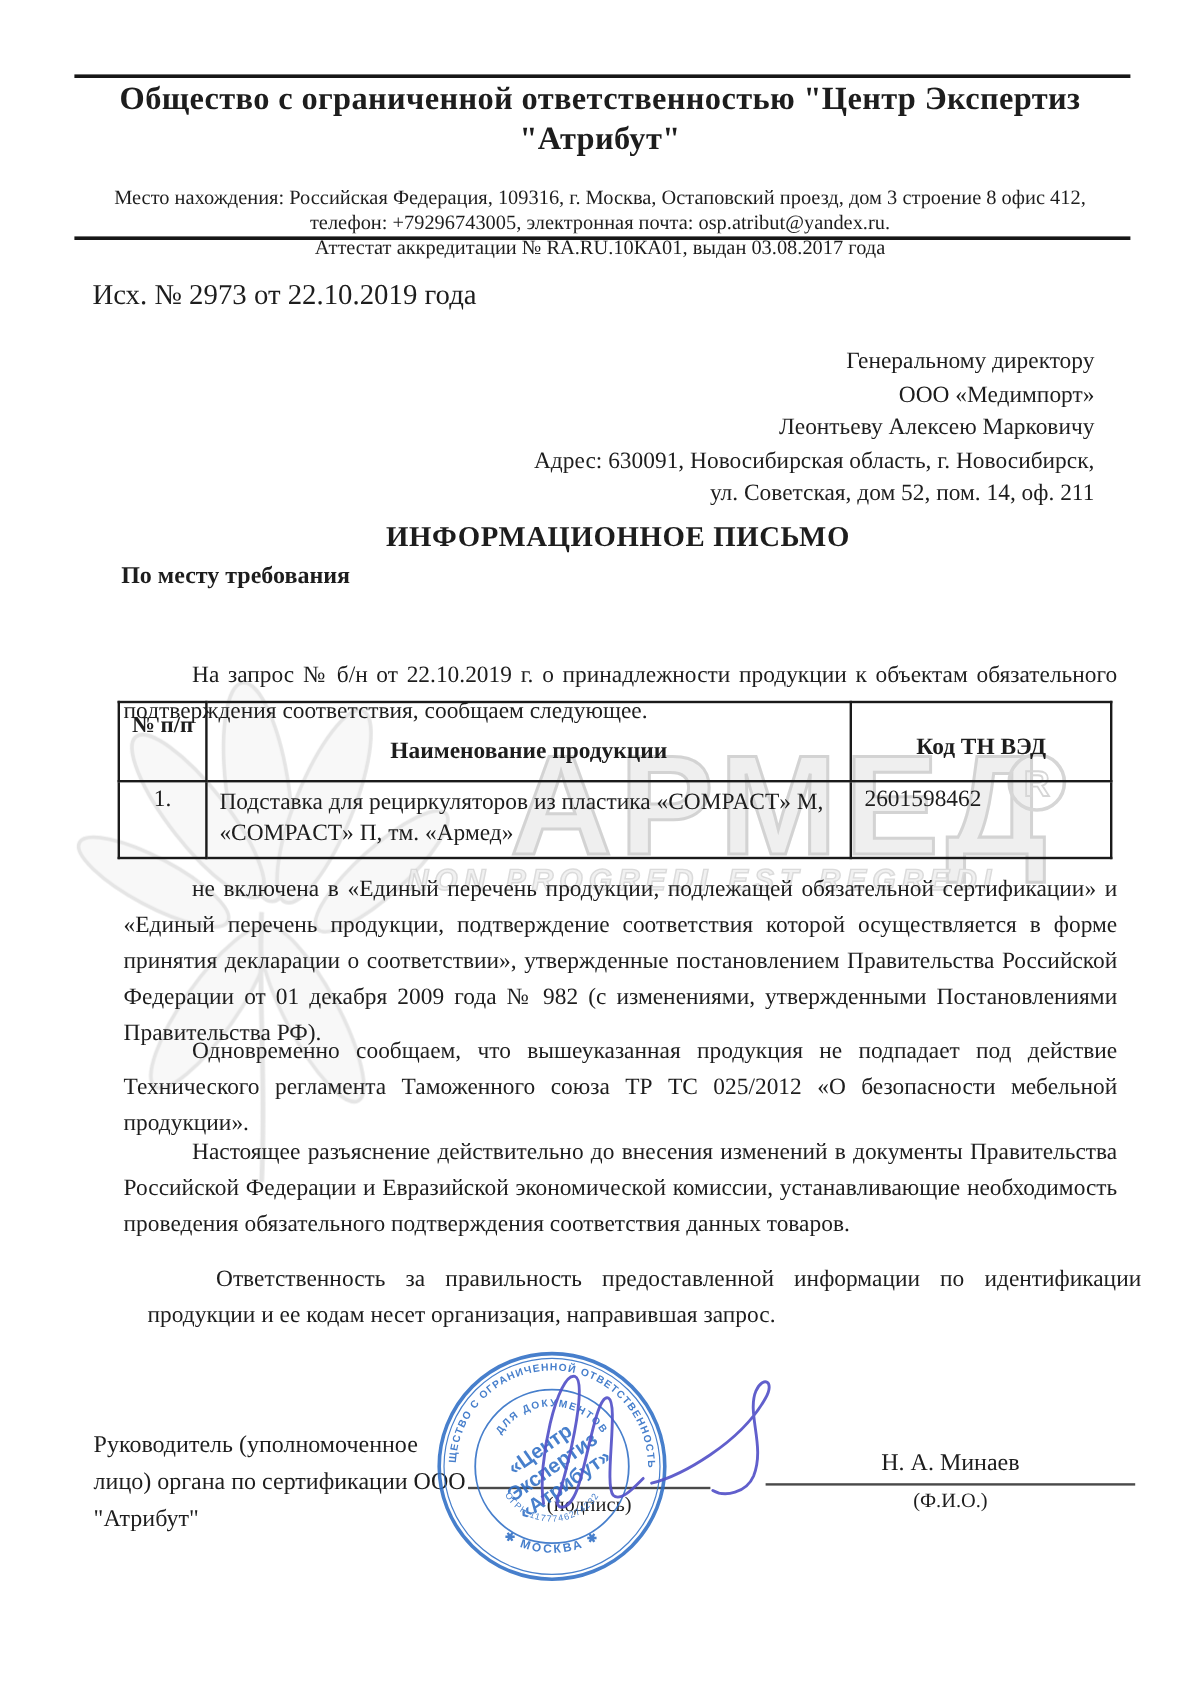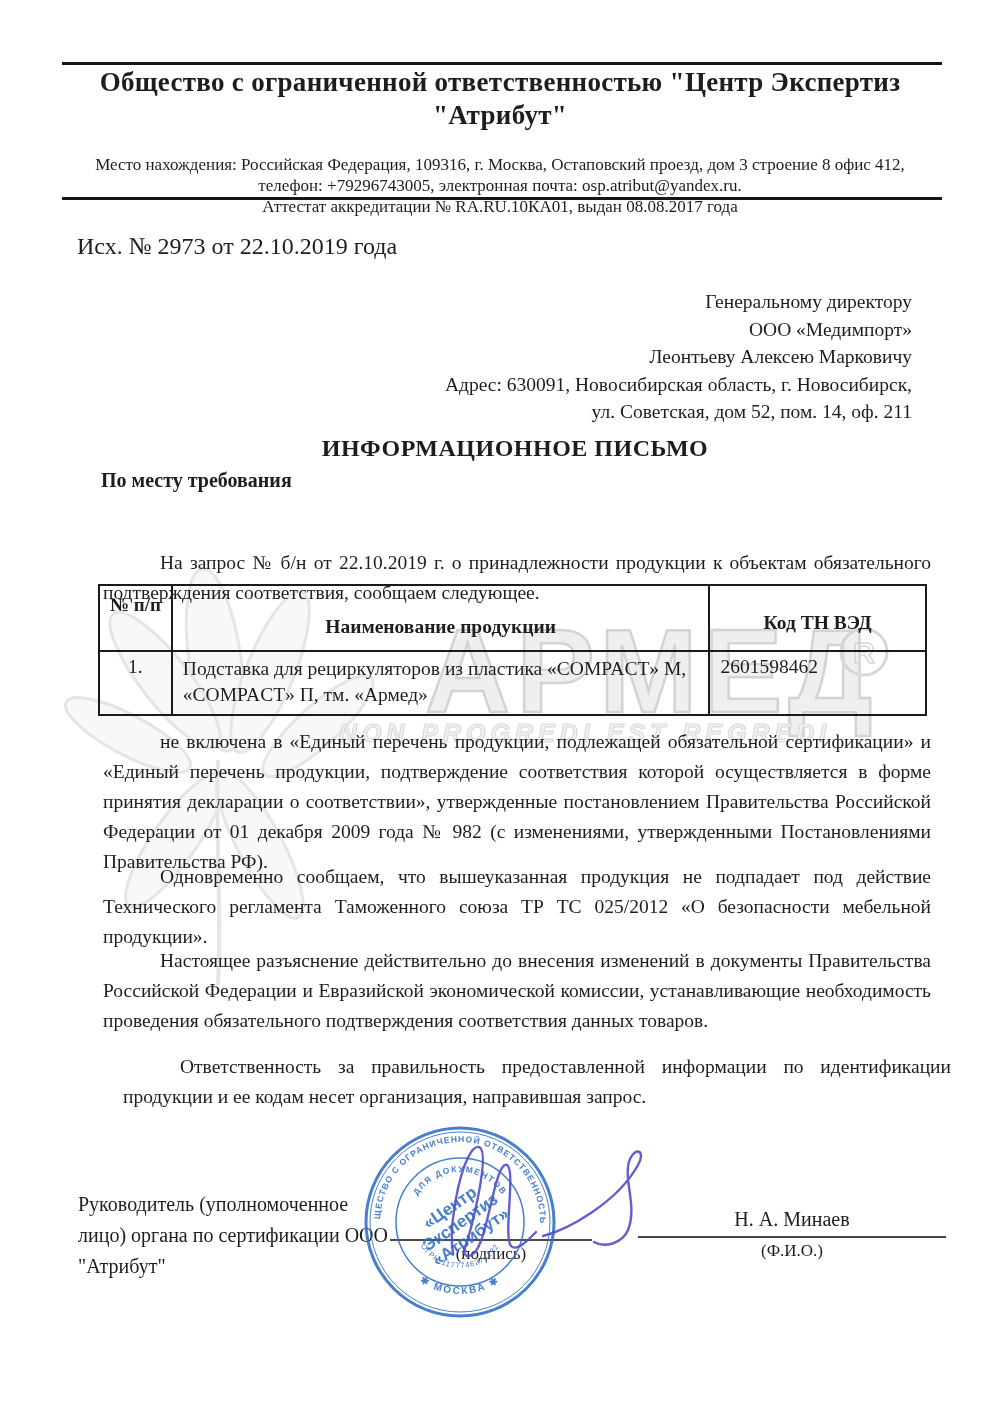--- a/index.html
+++ b/index.html
@@ -62,21 +62,21 @@
       <text x="585" y="742" text-anchor="middle" font-family="Liberation Sans, sans-serif" font-style="italic" font-weight="bold" font-size="25" letter-spacing="5" fill="#eeeeee" stroke="#d2d2d2" stroke-width="1.2">NON PROGREDI EST REGREDI</text>
     </g>
   </svg>
 
   <div class="content-layer">
 
     <div class="abs rule" style="left:62px; top:62px; width:880px;"></div>
     <div class="abs letterhead-name">Общество с ограниченной ответственностью "Центр Экспертиз "Атрибут"</div>
     <div class="abs letterhead-addr" style="top:138px;">Место нахождения: Российская Федерация, 109316, г. Москва, Остаповский проезд, дом 3 строение 8 офис 412,</div>
     <div class="abs letterhead-addr" style="top:159px;">телефон: +79296743005, электронная почта: osp.atribut@yandex.ru.</div>
-    <div class="abs letterhead-addr" style="top:180px;">Аттестат аккредитации № RA.RU.10КА01, выдан 08.08.2017 года</div>
+    <div class="abs letterhead-addr" style="top:180px;">Аттестат аккредитации № RA.RU.10КА01, выдан 03.08.2017 года</div>
     <div class="abs rule" style="left:62px; top:197px; width:880px;"></div>
 
     <div class="abs ref-line">Исх. № 2973  от 22.10.2019 года</div>
 
     <div class="abs recipient">
       <div>Генеральному директору</div>
       <div>ООО «Медимпорт»</div>
       <div>Леонтьеву Алексею Марковичу</div>
       <div>Адрес: 630091, Новосибирская область, г. Новосибирск,</div>
       <div>ул. Советская, дом 52, пом. 14, оф. 211</div>

